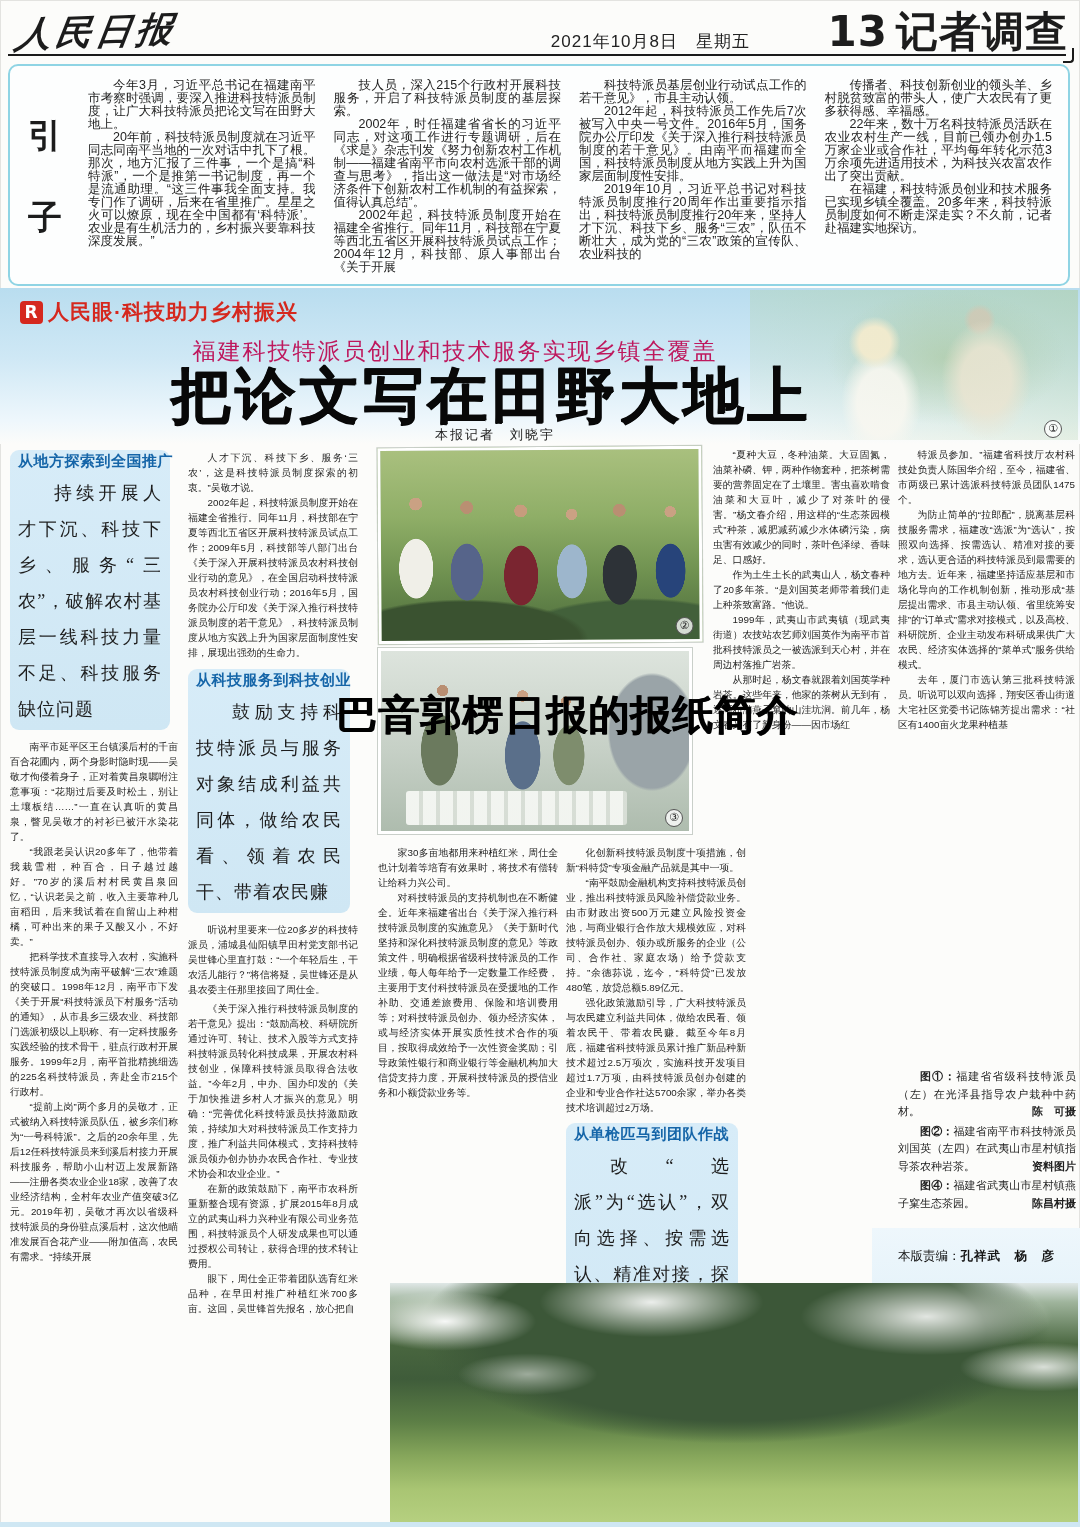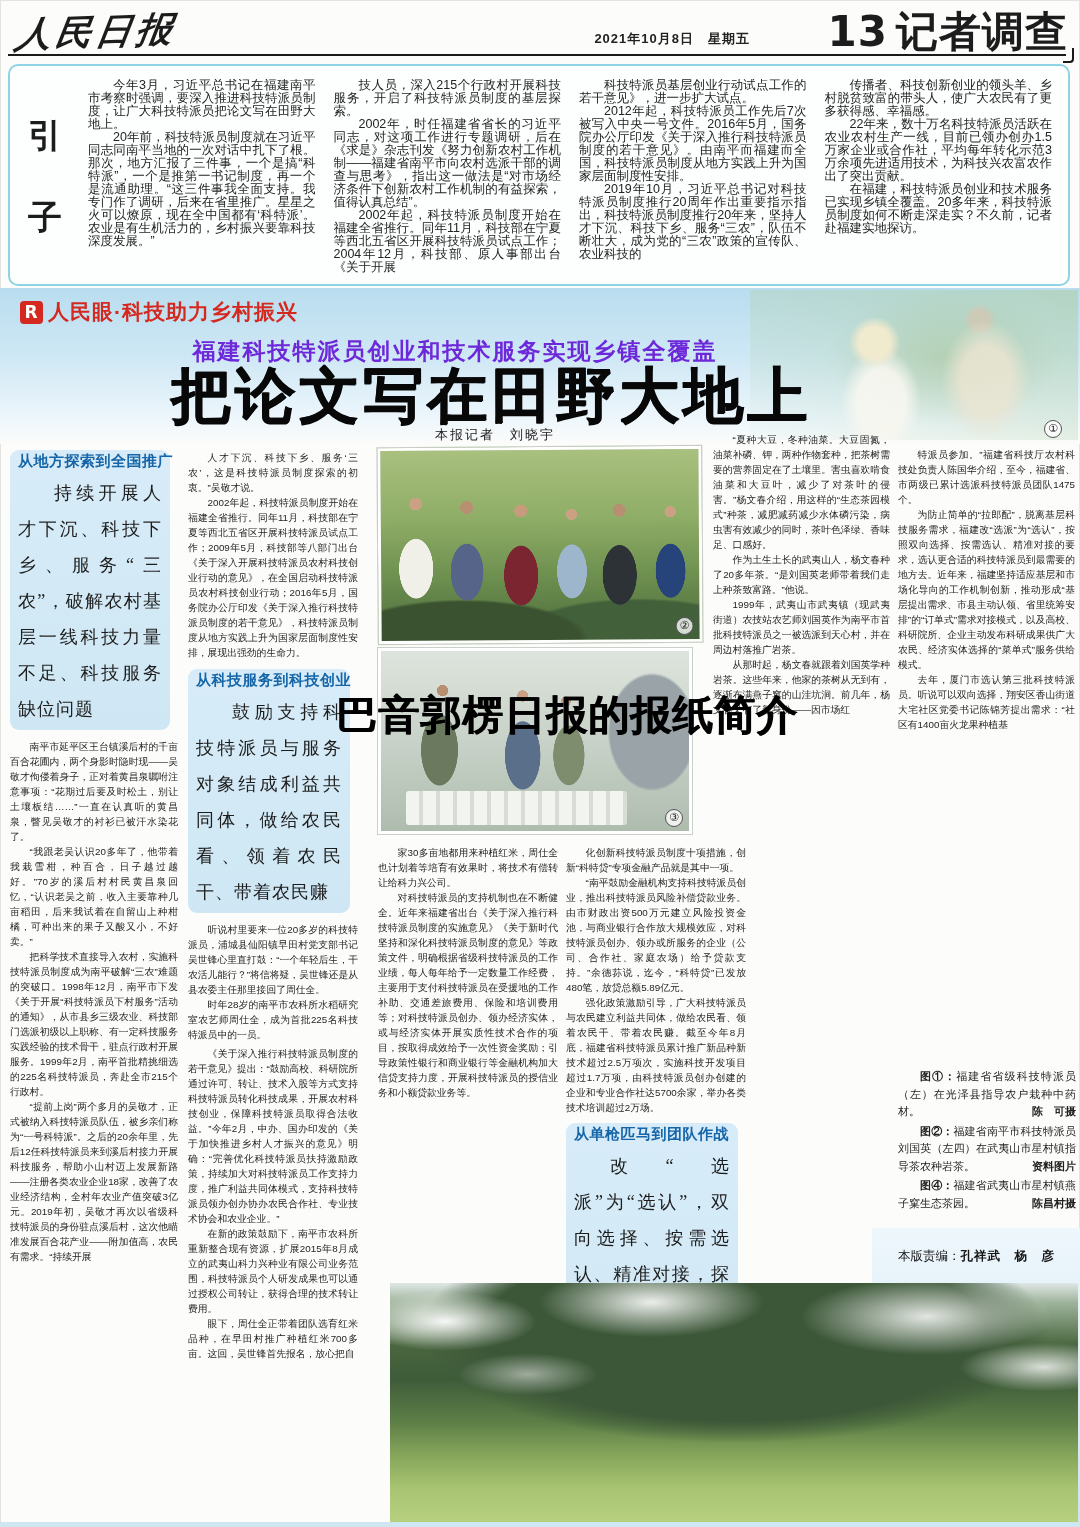--- a/index.html
+++ b/index.html
@@ -2,21 +2,21 @@
 <html><head>
 <meta charset="utf-8">
 <style>
   html,body{margin:0;padding:0;background:#d9d9d6;}
   .page{position:relative;width:1080px;height:1527px;margin:0 auto;background:#fcfcfa;
         overflow:hidden;font-family:"Liberation Sans",sans-serif;color:#1c1c1c;
         box-shadow:inset 0 0 0 1px #e3e3e0;}
   
   .logo{position:absolute;left:16px;top:8px;font-family:"DejaVu Serif",serif;font-style:italic;
         font-weight:900;font-size:36px;letter-spacing:4px;transform:skewX(-10deg) rotate(-2deg);}
-  .dateline{position:absolute;right:330px;top:30px;font-size:13px;letter-spacing:1px;font-weight:bold;color:#222;text-align:center;}
+  .dateline{position:absolute;right:330px;top:30px;font-size:17px;letter-spacing:1px;font-weight:normal;color:#222;text-align:center;}
   .pagehead{position:absolute;right:12px;top:4px;font-size:42px;font-weight:900;letter-spacing:1px;}
   .pagehead .pn{font-family:"DejaVu Sans",sans-serif;margin-right:8px;}
   .mast-rule{position:absolute;top:54px;left:8px;right:14px;border-top:2.5px solid #1a1a1a;}
   .rule-hook{position:absolute;right:6px;top:48px;width:9px;height:13px;
              border-right:2.5px solid #1a1a1a;border-top:0;border-radius:0 0 4px 0;
              border-bottom:2.5px solid #1a1a1a;border-left:0;}
   
   .intro-box{position:absolute;top:64px;left:8px;width:1062px;height:222px;box-sizing:border-box;
              border:2px solid #8fd4e4;border-radius:10px;background:#fdfefe;
              display:flex;gap:18px;padding:13px 16px 10px 10px;}
@@ -33,21 +33,21 @@
            radial-gradient(ellipse 40px 55px at 40% 75%,rgba(248,247,240,.9) 60%,rgba(248,247,240,0) 100%),
            radial-gradient(ellipse 45px 60px at 72% 60%,rgba(235,229,210,.85) 55%,rgba(235,229,210,0) 100%),
            radial-gradient(circle 16px at 70% 20%,rgba(210,200,180,.8) 60%,rgba(210,200,180,0) 100%),
            radial-gradient(ellipse 160px 90px at 60% 45%,rgba(168,196,150,.55),rgba(168,196,150,0) 75%),
            linear-gradient(200deg,rgba(173,205,160,.55),rgba(205,230,240,.1));}
   .eyebrow{position:absolute;top:298px;left:20px;display:flex;align-items:center;
            color:#d5281e;font-weight:900;font-size:21px;letter-spacing:1px;}
   .eyebrow .rbox{width:23px;height:23px;background:#d5281e;color:#fff;border-radius:4px;
                  font-size:17px;line-height:23px;text-align:center;margin-right:5px;font-family:"DejaVu Sans",sans-serif;}
   .kicker{position:absolute;top:336px;left:0;width:910px;text-align:center;
-          font-size:23px;font-weight:700;color:#6d28d9;letter-spacing:2px;}
+          font-size:23px;font-weight:400;color:#be185d;letter-spacing:2px;}
   .headline{position:absolute;top:356px;left:0;width:910px;text-align:center;
             font-size:60px;font-weight:900;letter-spacing:4px;color:#080808;
             text-shadow:1px 0 0 #080808,0 1px 0 #080808;padding-left:36px;}
   .byline{position:absolute;top:426px;left:0;width:910px;text-align:center;
           font-family:"Liberation Serif",serif;font-size:13px;color:#222;letter-spacing:2px;margin-left:40px;}
   
   .col{position:absolute;font-size:9.8px;line-height:15px;text-align:justify;color:#242424;overflow:hidden;}
   .sec-box{background:linear-gradient(180deg,#d7ecf8,#cfe7f4);border-radius:9px;
            padding:3px 8px;margin:0 8px 9px 0;}
   .sec-box h3{margin:0 0 7px 0;font-size:15px;font-weight:900;color:#1565a8;
@@ -139,21 +139,21 @@
     <div class="intro-col">
         <p>今年3月，习近平总书记在福建南平市考察时强调，要深入推进科技特派员制度，让广大科技特派员把论文写在田野大地上。</p>
         <p>20年前，科技特派员制度就在习近平同志同南平当地的一次对话中扎下了根。那次，地方汇报了三件事，一个是搞“科特派”，一个是推第一书记制度，再一个是流通助理。“这三件事我全面支持。我专门作了调研，后来在省里推广。星星之火可以燎原，现在全中国都有‘科特派’。农业是有生机活力的，乡村振兴要靠科技深度发展。”</p>
       </div>
     <div class="intro-col">
         <p>技人员，深入215个行政村开展科技服务，开启了科技特派员制度的基层探索。</p>
         <p>2002年，时任福建省省长的习近平同志，对这项工作进行专题调研，后在《求是》杂志刊发《努力创新农村工作机制——福建省南平市向农村选派干部的调查与思考》，指出这一做法是“对市场经济条件下创新农村工作机制的有益探索，值得认真总结”。</p>
         <p>2002年起，科技特派员制度开始在福建全省推行。同年11月，科技部在宁夏等西北五省区开展科技特派员试点工作；2004年12月，科技部、原人事部出台《关于开展</p>
       </div>
     <div class="intro-col">
-        <p>科技特派员基层创业行动试点工作的若干意见》，进一步扩大试点。</p>
+        <p>科技特派员基层创业行动试点工作的若干意见》，市县主动认领。</p>
         <p>2012年起，科技特派员工作先后7次被写入中央一号文件。2016年5月，国务院办公厅印发《关于深入推行科技特派员制度的若干意见》。由南平而福建而全国，科技特派员制度从地方实践上升为国家层面制度性安排。</p>
         <p>2019年10月，习近平总书记对科技特派员制度推行20周年作出重要指示指出，科技特派员制度推行20年来，坚持人才下沉、科技下乡、服务“三农”，队伍不断壮大，成为党的“三农”政策的宣传队、农业科技的</p>
       </div>
     <div class="intro-col">
         <p>传播者、科技创新创业的领头羊、乡村脱贫致富的带头人，使广大农民有了更多获得感、幸福感。</p>
         <p>22年来，数十万名科技特派员活跃在农业农村生产一线，目前已领办创办1.5万家企业或合作社，平均每年转化示范3万余项先进适用技术，为科技兴农富农作出了突出贡献。</p>
         <p>在福建，科技特派员创业和技术服务已实现乡镇全覆盖。20多年来，科技特派员制度如何不断走深走实？不久前，记者赴福建实地探访。</p>
       </div>
   </div>
 
@@ -186,21 +186,20 @@
     <div>
         <p>人才下沉、科技下乡、服务‘三农’，这是科技特派员制度探索的初衷。”吴敬才说。</p>
         <p>2002年起，科技特派员制度开始在福建全省推行。同年11月，科技部在宁夏等西北五省区开展科技特派员试点工作；2009年5月，科技部等八部门出台《关于深入开展科技特派员农村科技创业行动的意见》，在全国启动科技特派员农村科技创业行动；2016年5月，国务院办公厅印发《关于深入推行科技特派员制度的若干意见》，科技特派员制度从地方实践上升为国家层面制度性安排，展现出强劲的生命力。</p>
       </div>
     <div class="sec-box" style="margin-top:9px;">
       <h3>从科技服务到科技创业</h3>
       <div class="sec-lede">鼓励支持科技特派员与服务对象结成利益共同体，做给农民看、领着农民干、带着农民赚</div>
     </div>
     <div>
         <p>听说村里要来一位20多岁的科技特派员，浦城县仙阳镇早田村党支部书记吴世锋心里直打鼓：“一个年轻后生，干农活儿能行？”将信将疑，吴世锋还是从县农委主任那里接回了周仕全。</p>
-        <p>时年28岁的南平市农科所水稻研究室农艺师周仕全，成为首批225名科技特派员中的一员。</p>
       </div>
     <div style="margin-top:4px;">
         <p>《关于深入推行科技特派员制度的若干意见》提出：“鼓励高校、科研院所通过许可、转让、技术入股等方式支持科技特派员转化科技成果，开展农村科技创业，保障科技特派员取得合法收益。”今年2月，中办、国办印发的《关于加快推进乡村人才振兴的意见》明确：“完善优化科技特派员扶持激励政策，持续加大对科技特派员工作支持力度，推广利益共同体模式，支持科技特派员领办创办协办农民合作社、专业技术协会和农业企业。”</p>
         <p>在新的政策鼓励下，南平市农科所重新整合现有资源，扩展2015年8月成立的武夷山科力兴种业有限公司业务范围，科技特派员个人研发成果也可以通过授权公司转让，获得合理的技术转让费用。</p>
         <p>眼下，周仕全正带着团队选育红米品种，在早田村推广种植红米700多亩。这回，吴世锋首先报名，放心把自</p>
       </div>
   </div>
 
   <div class="photo photo2">
     <span class="pnum" style="right:6px;bottom:4px;position:absolute;">②</span>
@@ -223,21 +222,21 @@
         <p>“南平鼓励金融机构支持科技特派员创业，推出科技特派员风险补偿贷款业务。由市财政出资500万元建立风险投资金池，与商业银行合作放大规模效应，对科技特派员创办、领办或所服务的企业（公司、合作社、家庭农场）给予贷款支持。”余德荪说，迄今，“科特贷”已发放480笔，放贷总额5.89亿元。</p>
         <p>强化政策激励引导，广大科技特派员与农民建立利益共同体，做给农民看、领着农民干、带着农民赚。截至今年8月底，福建省科技特派员累计推广新品种新技术超过2.5万项次，实施科技开发项目超过1.7万项，由科技特派员创办创建的企业和专业合作社达5700余家，举办各类技术培训超过2万场。</p>
       </div>
     <div class="sec-box" style="margin-top:8px;">
       <h3>从单枪匹马到团队作战</h3>
       <div class="sec-lede">改“选派”为“选认”，双向选择、按需选认、精准对接，探索跨专业、跨领域、跨区域建立技术服务团队，进一步做实产业帮扶</div>
     </div>
 
   </div>
 
-  <div class="col" style="left:713px;top:432px;width:177px;height:856px;">
+  <div class="col" style="left:713px;top:447px;width:177px;height:856px;">
     <div>
         <p>“夏种大豆，冬种油菜。大豆固氮，油菜补磷、钾，两种作物套种，把茶树需要的营养固定在了土壤里。害虫喜欢啃食油菜和大豆叶，减少了对茶叶的侵害。”杨文春介绍，用这样的“生态茶园模式”种茶，减肥减药减少水体磷污染，病虫害有效减少的同时，茶叶色泽绿、香味足、口感好。</p>
         <p>作为土生土长的武夷山人，杨文春种了20多年茶。“是刘国英老师带着我们走上种茶致富路。”他说。</p>
         <p>1999年，武夷山市武夷镇（现武夷街道）农技站农艺师刘国英作为南平市首批科技特派员之一被选派到天心村，并在周边村落推广岩茶。</p>
         <p>从那时起，杨文春就跟着刘国英学种岩茶。这些年来，他家的茶树从无到有，逐渐布满燕子窠的山洼坑涧。前几年，杨文春又有了新身份——因市场红</p>
       </div>
   </div>
 
   <div class="col" style="left:898px;top:447px;width:177px;height:616px;">
     <div>

